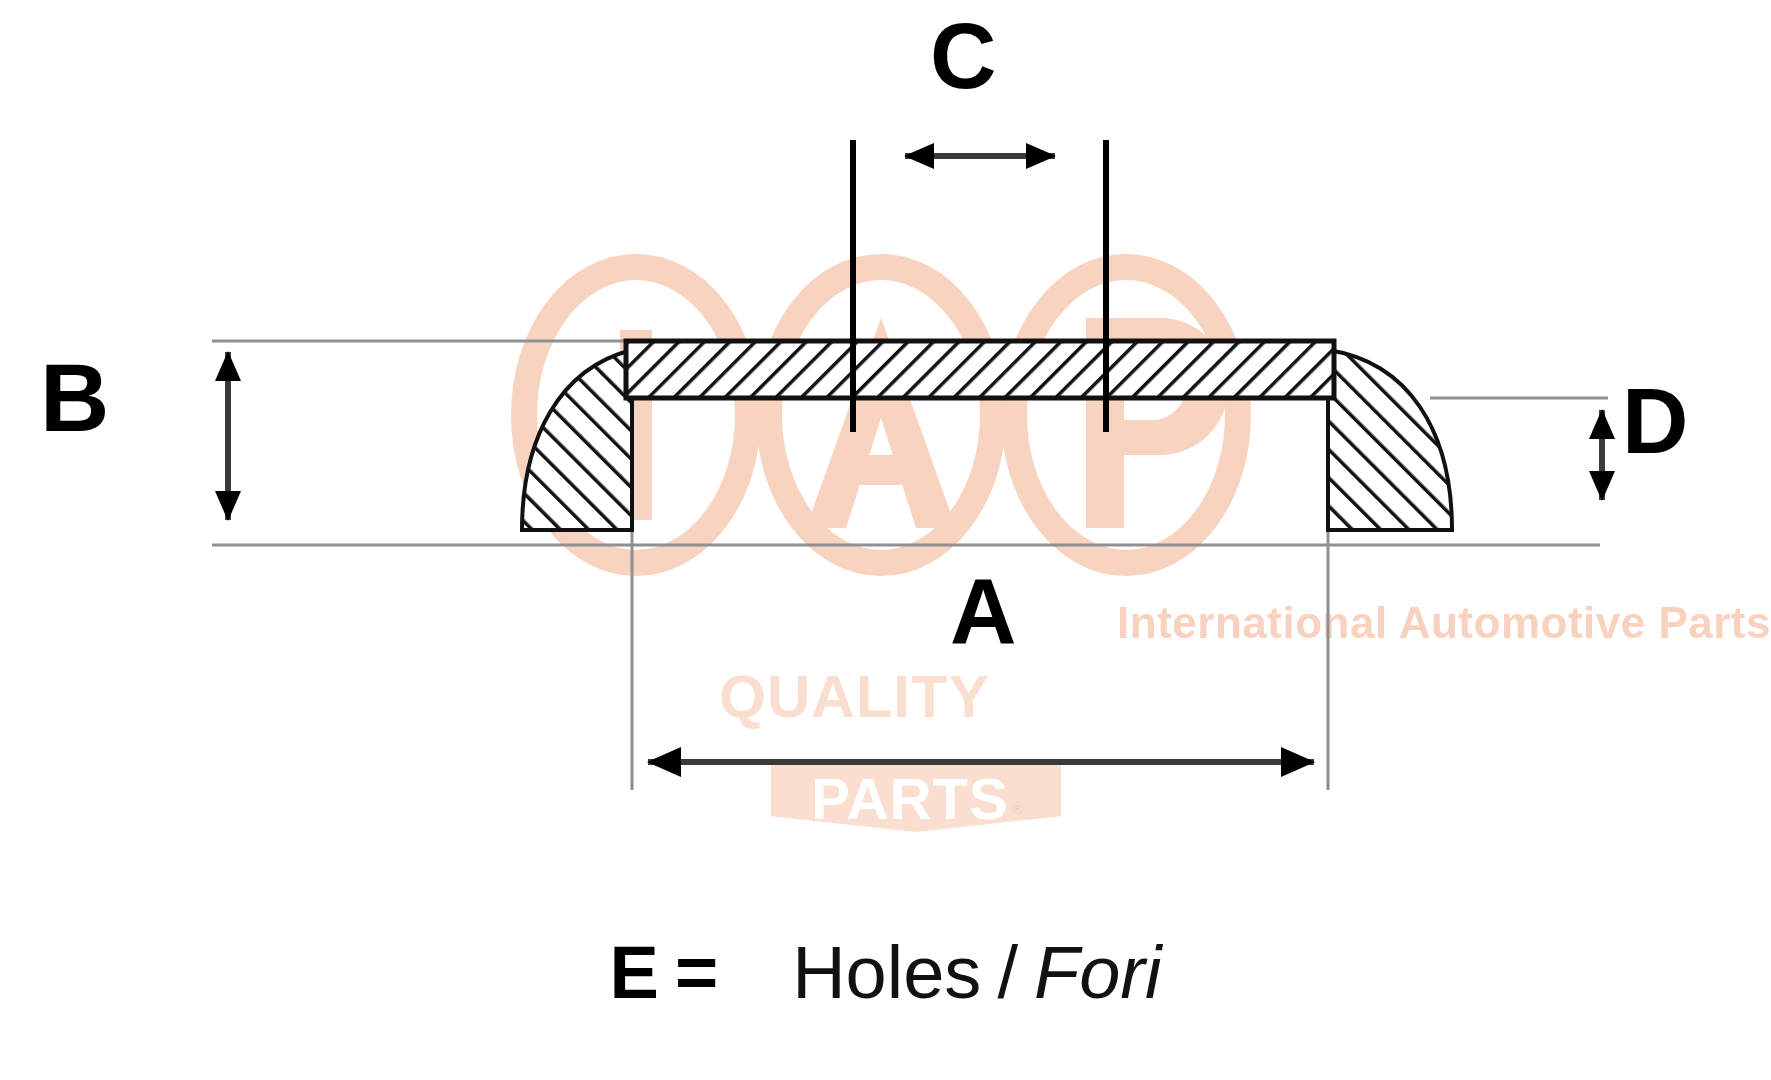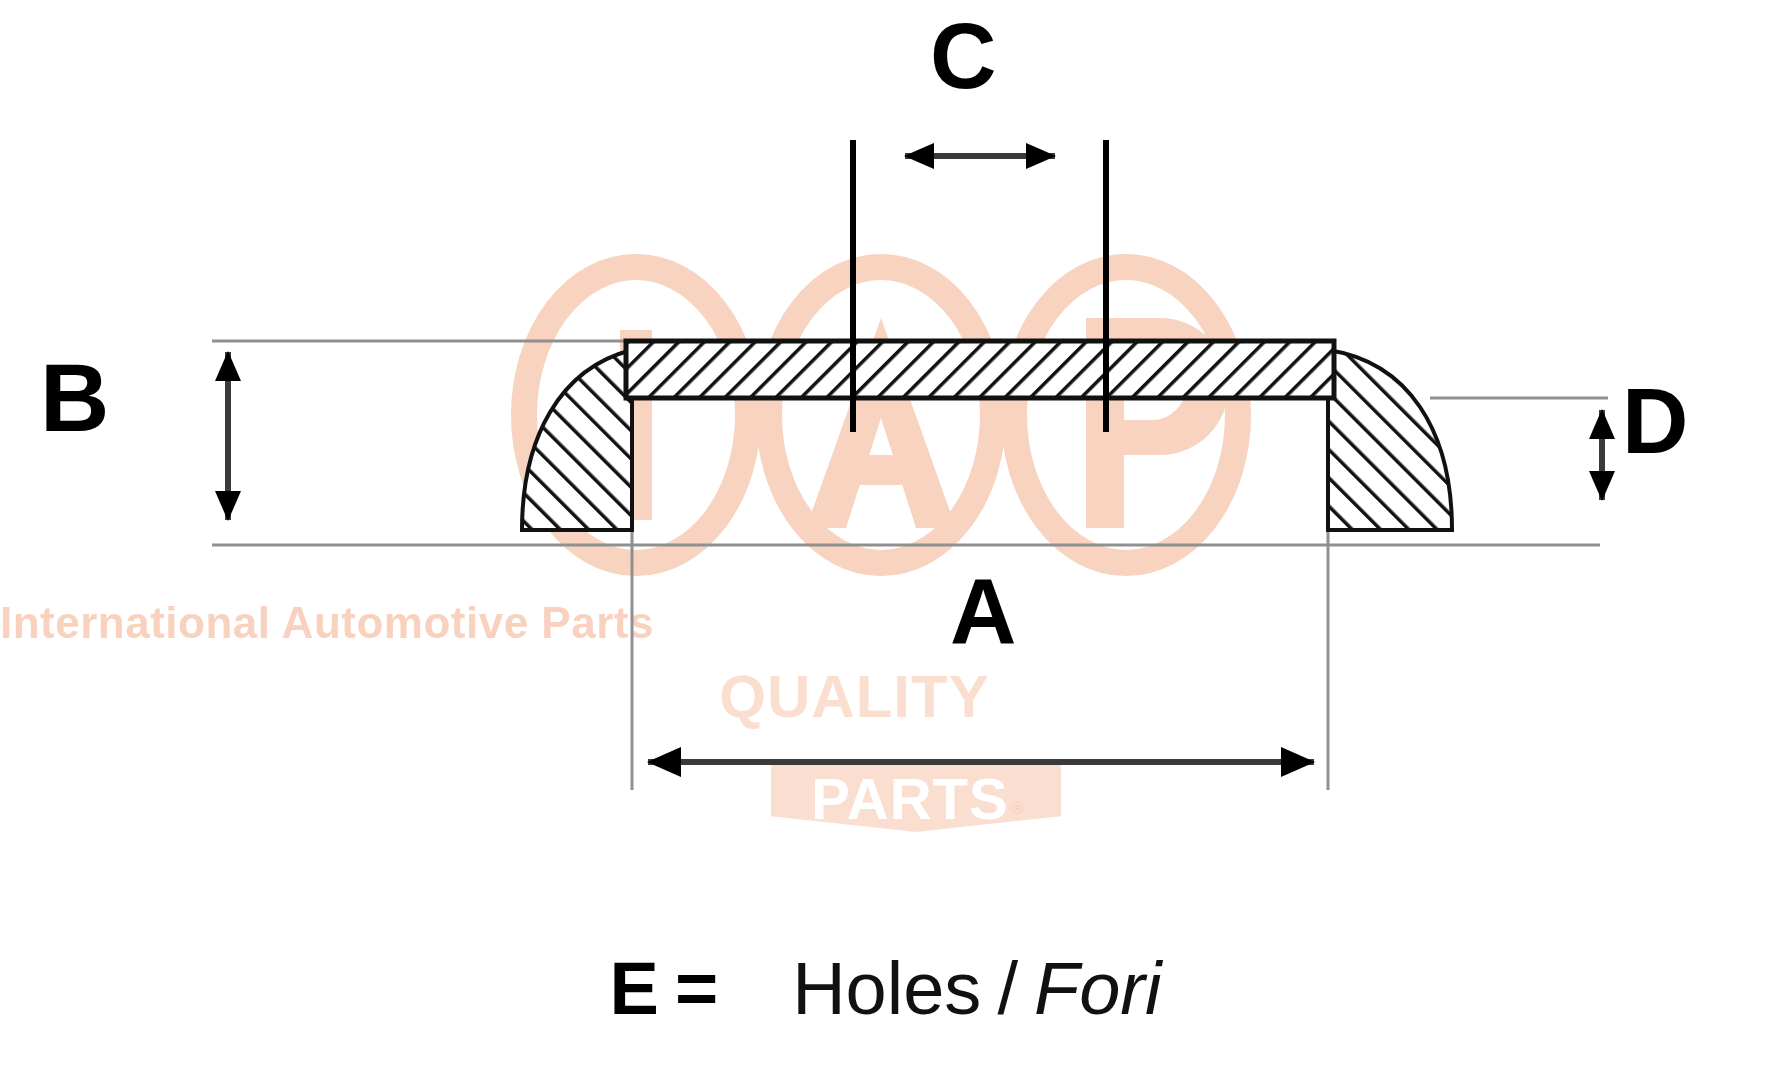--- a/index.html
+++ b/index.html
@@ -37,21 +37,20 @@
   #letter-D { left: 1622px; top: 375px; font-size: 92px; }
   #letter-A { left: 950px;  top: 565px; font-size: 92px; }
 
   #bottom-note {
     position: absolute;
     left: 0;
     top: 930px;
     width: 1771px;
     text-align: center;
     white-space: nowrap;
-    margin-top: 16px;
   }
   #bottom-note .note-e {
     font-family: "Liberation Sans", sans-serif;
     font-weight: bold;
     font-size: 74px;
     color: #000000;
     vertical-align: baseline;
   }
   #bottom-note .note-eq {
     font-family: "Liberation Sans", sans-serif;
@@ -87,21 +86,21 @@
     top: 0;
     width: 1771px;
     height: 1080px;
     pointer-events: none;
   }
   #wm-tagline {
     position: absolute;
     left: 0;
     top: 598px;
     width: 1771px;
-    text-align: left;
+    text-align: right;
     font-family: "Liberation Sans", sans-serif;
     font-weight: bold;
     font-size: 44px;
     letter-spacing: 0.5px;
     color: #f8d2bf;
     white-space: nowrap;
   }
   #wm-quality {
     position: absolute;
     left: 0;

